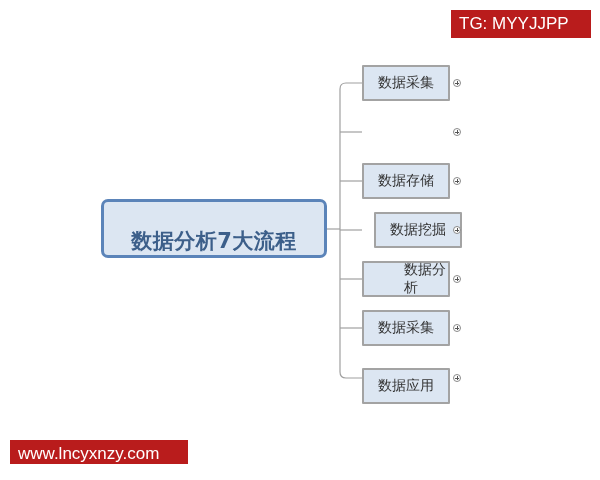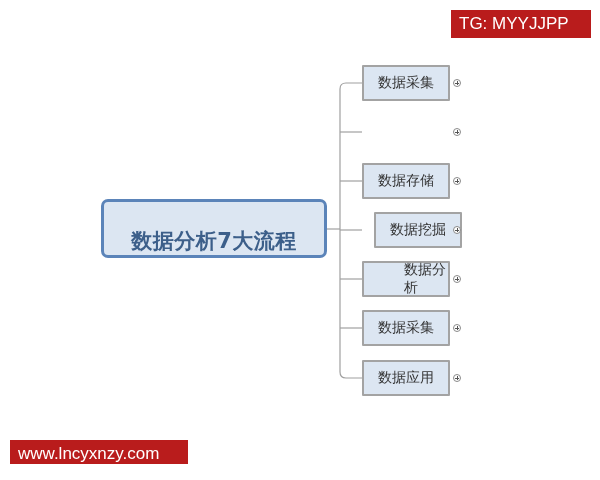--- a/index.html
+++ b/index.html
@@ -64,21 +64,21 @@
   <div class="node" style="top:261px;padding-left:40px;">
     <span>数据分析</span>
   </div>
   <div class="expand" style="top:275px;"></div>
 
   <div class="node" style="top:310px;">
     <span>数据采集</span>
   </div>
   <div class="expand" style="top:324px;"></div>
 
-  <div class="node" style="top:360px;">
+  <div class="node" style="top:368px;">
     <span>数据应用</span>
   </div>
   <div class="expand" style="top:374px;"></div>
 
 </div>
 
 <div class="watermark wm-top">TG: MYYJJPP</div>
 <div class="watermark wm-bottom">www.lncyxnzy.com</div>
 
 </body></html>

